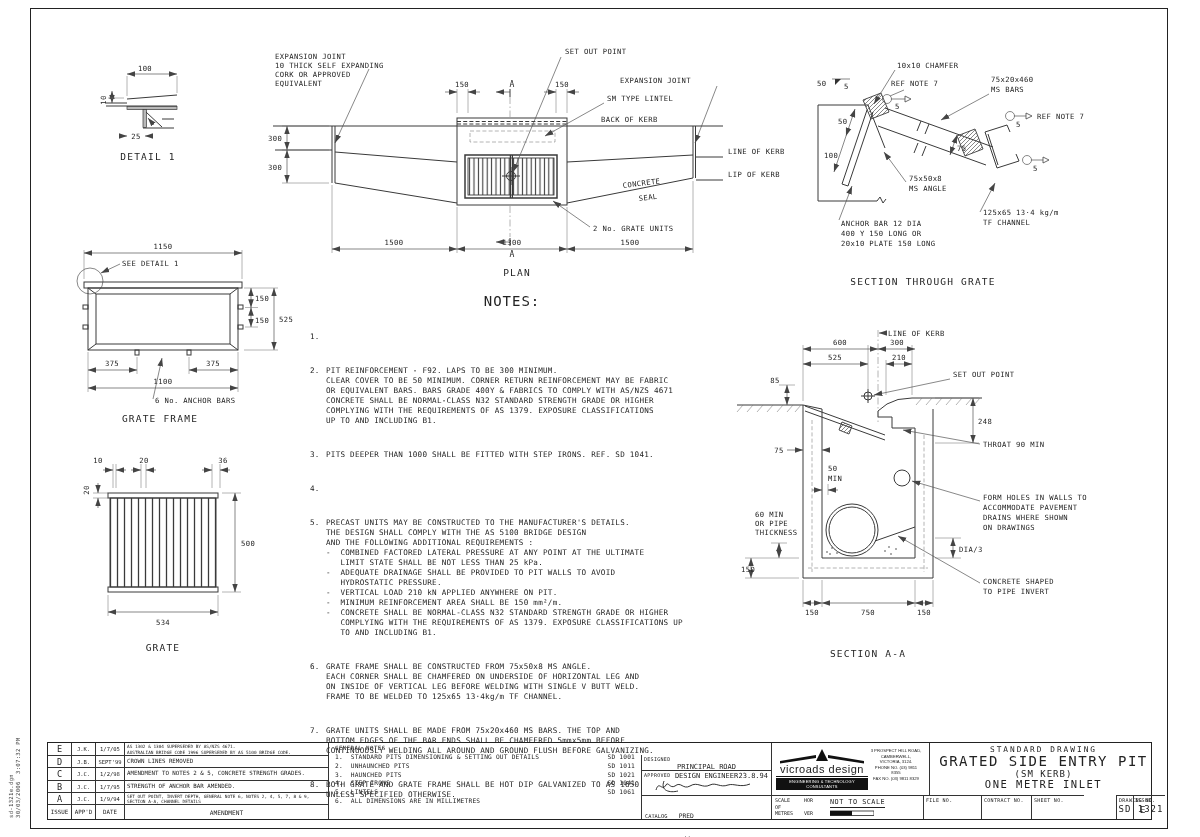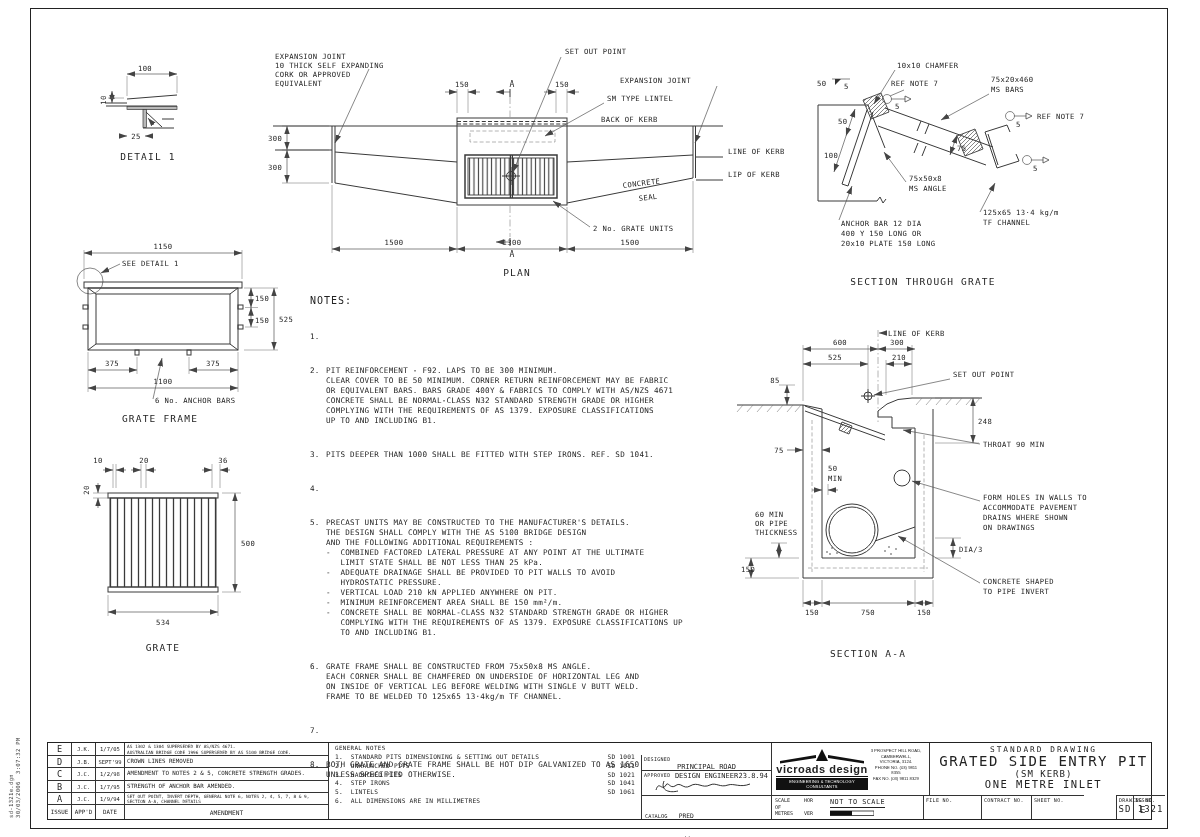--- a/index.html
+++ b/index.html
@@ -11,21 +11,21 @@
   .s{stroke:#3a3a3a;fill:none;stroke-width:1}
   .sk{stroke:#3a3a3a;fill:none;stroke-width:1.5}
   .d{stroke:#555;fill:none;stroke-width:.7}
   .e{stroke:#777;fill:none;stroke-width:.55}
   .dash{stroke-dasharray:4 2.2}
   .ddot{stroke-dasharray:7 2.5 1.5 2.5}
   .fillh{fill:url(#hatch);stroke:#3a3a3a;stroke-width:.9}
   .gray{fill:#b9b9b9;stroke:#3a3a3a;stroke-width:.7}
   
   #notes{left:310px;top:276px;width:404px;font-size:7.6px;line-height:10px;letter-spacing:.25px;white-space:pre;}
-  #notes .nh{font-size:10px;margin-bottom:6px;letter-spacing:1px;}
+  #notes .nh{font-size:14px;margin-bottom:6px;letter-spacing:1px;text-align:center;}
   .note{display:flex;margin-bottom:4px;}
   .nnum{width:16px;flex:none;}
   
   #tblock{left:47px;top:742px;width:1103px;height:76px;border:1.2px solid #222;font-family:"DejaVu Sans Mono",monospace;}
   .cell{position:absolute;box-sizing:border-box;border-left:1px solid #333;border-top:1px solid #333;}
   .noL{border-left:none}.noT{border-top:none}
   .rlab{font-size:5px;letter-spacing:.3px;padding:1px 2px;}
   #plotstamp{left:8px;top:818px;transform:rotate(-90deg);transform-origin:0 0;font-size:5.6px;line-height:7px;color:#444;letter-spacing:.3px;white-space:pre;}
   .gnrow{display:flex;justify-content:space-between;font-size:6.2px;line-height:8.8px;white-space:pre;letter-spacing:.2px;}
   .amend{white-space:pre;overflow:hidden;}
@@ -351,21 +351,21 @@
 </svg>
 
 <div id="notes" class="abs">
   <div class="nh">NOTES:</div>
   <div class="note"><div class="nnum">1.</div></div>
   <div class="note"><div class="nnum">2.</div><div class="nbody"><div>PIT REINFORCEMENT - F92. LAPS TO BE 300 MINIMUM.</div><div>CLEAR COVER TO BE 50 MINIMUM. CORNER RETURN REINFORCEMENT MAY BE FABRIC</div><div>OR EQUIVALENT BARS. BARS GRADE 400Y &amp; FABRICS TO COMPLY WITH AS/NZS 4671</div><div>CONCRETE SHALL BE NORMAL-CLASS N32 STANDARD STRENGTH GRADE OR HIGHER</div><div>COMPLYING WITH THE REQUIREMENTS OF AS 1379. EXPOSURE CLASSIFICATIONS</div><div>UP TO AND INCLUDING B1.</div></div></div>
   <div class="note"><div class="nnum">3.</div><div class="nbody"><div>PITS DEEPER THAN 1000 SHALL BE FITTED WITH STEP IRONS. REF. SD 1041.</div></div></div>
   <div class="note"><div class="nnum">4.</div></div>
   <div class="note"><div class="nnum">5.</div><div class="nbody"><div>PRECAST UNITS MAY BE CONSTRUCTED TO THE MANUFACTURER'S DETAILS.</div><div>THE DESIGN SHALL COMPLY WITH THE AS 5100 BRIDGE DESIGN</div><div>AND THE FOLLOWING ADDITIONAL REQUIREMENTS :</div><div>-  COMBINED FACTORED LATERAL PRESSURE AT ANY POINT AT THE ULTIMATE</div><div>   LIMIT STATE SHALL BE NOT LESS THAN 25 kPa.</div><div>-  ADEQUATE DRAINAGE SHALL BE PROVIDED TO PIT WALLS TO AVOID</div><div>   HYDROSTATIC PRESSURE.</div><div>-  VERTICAL LOAD 210 kN APPLIED ANYWHERE ON PIT.</div><div>-  MINIMUM REINFORCEMENT AREA SHALL BE 150 mm²/m.</div><div>-  CONCRETE SHALL BE NORMAL-CLASS N32 STANDARD STRENGTH GRADE OR HIGHER</div><div>   COMPLYING WITH THE REQUIREMENTS OF AS 1379. EXPOSURE CLASSIFICATIONS UP</div><div>   TO AND INCLUDING B1.</div></div></div>
   <div class="note"><div class="nnum">6.</div><div class="nbody"><div>GRATE FRAME SHALL BE CONSTRUCTED FROM 75x50x8 MS ANGLE.</div><div>EACH CORNER SHALL BE CHAMFERED ON UNDERSIDE OF HORIZONTAL LEG AND</div><div>ON INSIDE OF VERTICAL LEG BEFORE WELDING WITH SINGLE V BUTT WELD.</div><div>FRAME TO BE WELDED TO 125x65 13·4kg/m TF CHANNEL.</div></div></div>
-  <div class="note"><div class="nnum">7.</div></div>
+  <div class="note"><div class="nnum">7.</div><div class="nbody"><div>GRATE UNITS SHALL BE MADE FROM 75x20x460 MS BARS. THE TOP AND</div><div>BOTTOM EDGES OF THE BAR ENDS SHALL BE CHAMFERED 5mmx5mm BEFORE</div><div>CONTINUOUSLY WELDING ALL AROUND AND GROUND FLUSH BEFORE GALVANIZING.</div></div></div>
   <div class="note"><div class="nnum">8.</div><div class="nbody"><div>BOTH GRATE AND GRATE FRAME SHALL BE HOT DIP GALVANIZED TO AS 1650</div><div>UNLESS SPECIFIED OTHERWISE.</div></div></div>
 </div>
 
 <svg class="abs" style="left:735px;top:325px" width="432" height="345">
   <g>
     <line class="s" x1="2" y1="80" x2="68" y2="80"></line>
     <path class="e" d="M8,80 l-6,7 M18,80 l-6,7 M28,80 l-6,7 M38,80 l-6,7 M48,80 l-6,7 M58,80 l-6,7 M66,80 l-6,7"></path>
     <line class="s" x1="177" y1="73" x2="247" y2="73"></line>
     <path class="e" d="M187,73 l-6,7 M197,73 l-6,7 M207,73 l-6,7 M217,73 l-6,7 M227,73 l-6,7 M237,73 l-6,7 M245,73 l-6,7"></path>
   </g>
@@ -554,21 +554,21 @@
     </div>
   </div>
 
   <div>
     <div class="cell noT" style="left:723px;top:0;width:152px;height:52px">
       <svg width="92" height="18" style="position:absolute;left:4px;top:4px">
         <polygon points="46,2 52,14 40,14" fill="#111"></polygon>
         <polygon points="4,14 40,8 40,11 4,16.5" fill="#111"></polygon>
         <polygon points="88,14 52,8 52,11 88,16.5" fill="#111"></polygon>
       </svg>
-      <div style="position:absolute;left:4px;top:20px;width:92px;text-align:center;font-weight:bold;font-size:11px;font-family:'Liberation Sans',sans-serif;letter-spacing:.5px"><span>vicroads</span> <span>design</span></div>
+      <div style="position:absolute;left:4px;top:20px;width:92px;text-align:center;font-weight:normal;font-size:11px;font-family:'Liberation Sans',sans-serif;letter-spacing:.5px"><span>vicroads</span> <span>design</span></div>
       <div style="position:absolute;left:4px;top:33px;width:92px;border-top:1.4px solid #111"></div>
       <div style="position:absolute;left:4px;top:35px;width:92px;background:#111;color:#fff;font-size:4px;text-align:center;padding:1px 0;letter-spacing:.2px;font-family:'Liberation Sans',sans-serif">ENGINEERING &amp; TECHNOLOGY CONSULTANTS</div>
       <div style="position:absolute;left:98px;top:5px;width:52px;text-align:center;font-size:4.2px;line-height:5.6px;font-family:'Liberation Sans',sans-serif">
           <div>3 PROSPECT HILL ROAD,</div>
           <div>CAMBERWELL,</div>
           <div>VICTORIA, 3124.</div>
           <div>PHONE NO. (03) 9811 8355</div>
           <div>FAX NO. (03) 9811 8329</div>
         </div>
     </div>

